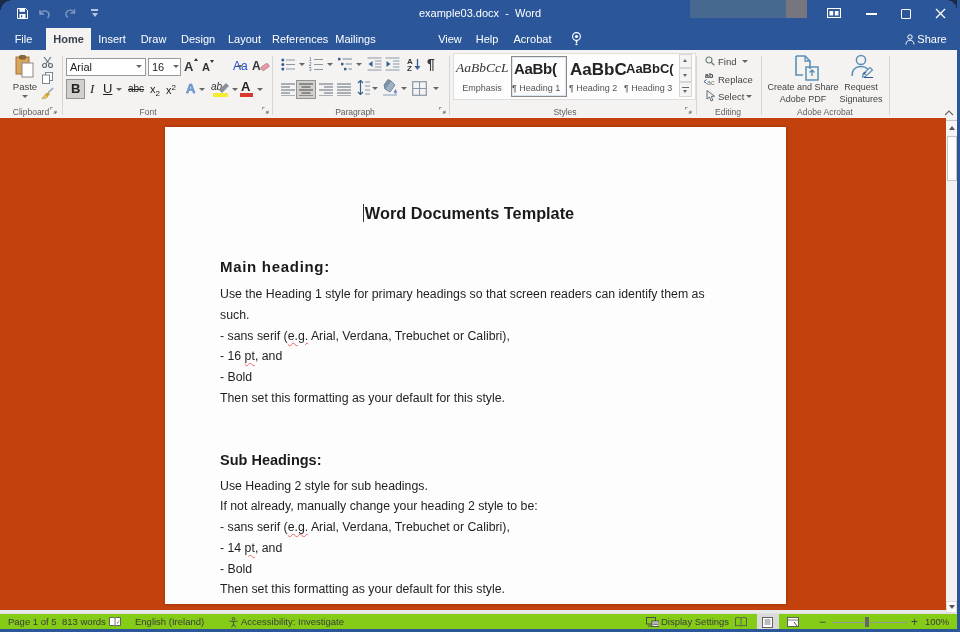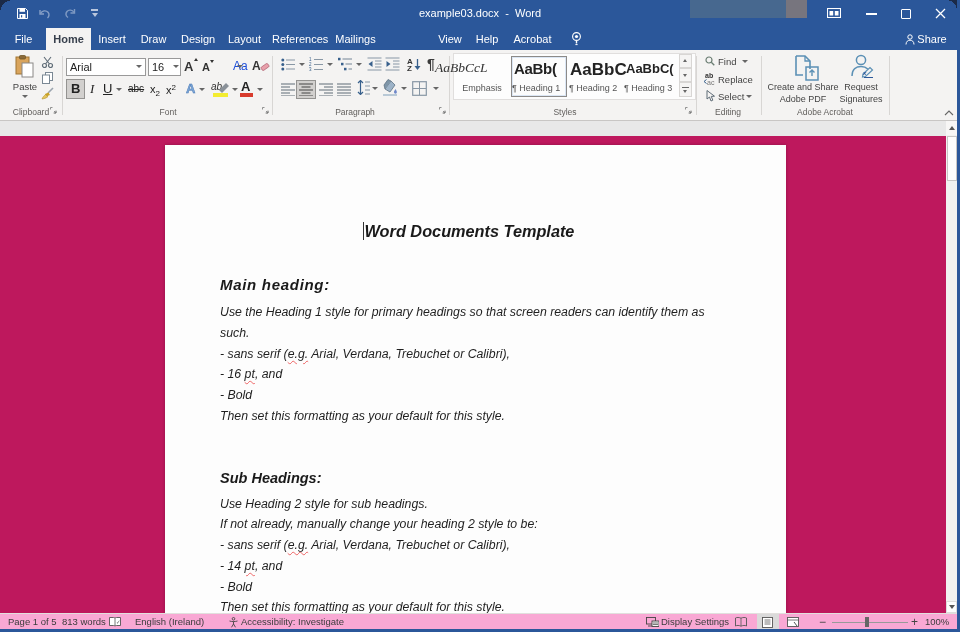--- a/index.html
+++ b/index.html
@@ -10,29 +10,29 @@
   #titlebar { left:0; top:0; width:960px; height:28px; background:#2b579a; }
   #tabrow { left:0; top:28px; width:960px; height:22px; background:#2b579a; }
   .tab { position:absolute; top:0; height:22px; color:#fff; font-size:11px; line-height:22px; text-align:center; }
   #ribbon { left:0; top:50px; width:960px; height:71px; background:#f4f3f2; border-bottom:1px solid #c8c6c4; }
   .sep { position:absolute; top:6px; width:1px; height:59px; background:#d8d6d4; }
   .glabel { position:absolute; top:57px; font-size:8.5px; color:#605e5c; text-align:center; }
   .chev { position:absolute; width:0; height:0; border-left:3px solid transparent; border-right:3px solid transparent; border-top:3.5px solid #666; }
   .launch { position:absolute; width:7px; height:7px; }
   .btxt { font-size:9.5px; color:#444; }
   
-  #docarea { left:0; top:136px; width:946px; height:492px; background:#be185d;font-style:italic; }
+  #docarea { left:0; top:118px; width:946px; height:492px; background:#c2410c; }
   #page { position:absolute; left:165px; top:9px; width:621px; height:477px; background:#fdfdfd; box-shadow:0 0 3px rgba(0,0,0,0.25); }
   
   #vscroll { left:946px; top:121px; width:11px; height:492px; background:#f1f1f0; }
   
   #rightborder { left:957px; top:0; width:3px; height:632px; background:#2b579a; }
   #bottomborder { left:0; top:629px; width:960px; height:3px; background:#2b579a; }
   
-  #statusbar { left:0; top:613px; width:957px; height:16px; background:#f9a8d4; border-top:1px solid #e1dfdd; font-size:9.5px; color:#3b3b3b; }
+  #statusbar { left:0; top:613px; width:957px; height:16px; background:#84cc16; border-top:1px solid #e1dfdd; font-size:9.5px; color:#3b3b3b; }
   .st { position:absolute; top:2px; white-space:nowrap; }
   .sq { text-decoration:underline; text-decoration-style:wavy; text-decoration-color:rgba(230,30,30,0.65); text-decoration-thickness:1px; text-underline-offset:2px; }
 </style>
 </head>
 <body>
   <div class="abs" id="titlebar">
 
     <div style="position:absolute;left:0;top:0;width:10px;height:10px;background:radial-gradient(circle at 10px 10px, transparent 9px, #1b2a47 9px);"></div>
     <div style="position:absolute;right:3px;top:0;width:8px;height:8px;background:radial-gradient(circle at 0 8px, transparent 7px, #1b2a47 7px);"></div>
 
@@ -103,21 +103,21 @@
     <div class="tab" style="left:917px;width:30px;text-align:center;">Share</div>
   </div>
   <div class="abs" id="ribbon">
     <div class="sep" style="left:62px"></div>
     <div class="sep" style="left:272px"></div>
     <div class="sep" style="left:449px"></div>
     <div class="sep" style="left:696px"></div>
     <div class="sep" style="left:761px"></div>
     <div class="sep" style="left:889px"></div>
     <div class="glabel" style="left:2px;width:58px;">Clipboard</div>
-    <div class="glabel" style="left:108px;width:120px;">Font</div>
+    <div class="glabel" style="left:88px;width:120px;">Font</div>
     <div class="glabel" style="left:295px;width:120px;">Paragraph</div>
     <div class="glabel" style="left:505px;width:120px;">Styles</div>
     <div class="glabel" style="left:697px;width:62px;">Editing</div>
     <div class="glabel" style="left:780px;width:90px;">Adobe Acrobat</div>
 
     <svg class="launch" style="left:50px;top:57px" viewBox="0 0 7 7">
       <path d="M0.5 0.5 H2.5 M0.5 0.5 V2.5 M6 3.5 V6 H3.5 M4 4 L6 6 M6 6 L6 4.2 M6 6 L4.2 6" stroke="#777" stroke-width="0.8" fill="none"></path>
     </svg>
     <svg class="launch" style="left:262px;top:57px" viewBox="0 0 7 7">
       <path d="M0.5 0.5 H2.5 M0.5 0.5 V2.5 M6 3.5 V6 H3.5 M4 4 L6 6 M6 6 L6 4.2 M6 6 L4.2 6" stroke="#777" stroke-width="0.8" fill="none"></path>
@@ -276,21 +276,21 @@
     <div class="chev" style="left:401px;top:37px;"></div>
 
     <svg style="position:absolute;left:412px;top:31px" width="15" height="15" viewBox="0 0 15 15">
       <rect x="0.7" y="0.7" width="13.6" height="13.6" fill="none" stroke="#8897a5" stroke-width="1.2"></rect>
       <path d="M7.5 1 V14 M1 7.5 H14" stroke="#8897a5" stroke-width="1"></path>
     </svg>
     <div class="chev" style="left:433px;top:37px;"></div>
 
     <div style="position:absolute;left:453px;top:3px;width:243px;height:47px;background:#fdfdfd;border:1px solid #e0dedd;"></div>
 
-    <div style="position:absolute;left:435px;top:10px;width:52px;height:20px;font-family:'Liberation Serif',serif;font-style:italic;font-size:13.5px;color:#333;text-align:center;">AaBbCcL</div>
+    <div style="position:absolute;left:456px;top:10px;width:52px;height:20px;font-family:'Liberation Serif',serif;font-style:italic;font-size:13.5px;color:#333;text-align:center;">AaBbCcL</div>
     <div style="position:absolute;left:456px;top:33px;width:52px;font-size:9px;color:#555;text-align:center;">Emphasis</div>
 
     <div style="position:absolute;left:511px;top:5.5px;width:56px;height:41px;background:#fcfcfc;border:1px solid #8c8a88;box-shadow:inset 0 0 0 1px #dbe6f4;"></div>
     <div style="position:absolute;left:514px;top:10px;width:52px;font-weight:bold;font-size:15px;color:#222;letter-spacing:-0.3px;white-space:nowrap;overflow:hidden;">AaBb(</div>
     <div style="position:absolute;left:512px;top:33px;width:54px;font-size:9px;color:#555;white-space:nowrap;">¶ Heading 1</div>
 
     <div style="position:absolute;left:570px;top:10px;width:55px;font-weight:bold;font-size:17px;color:#222;white-space:nowrap;">AaBbC</div>
     <div style="position:absolute;left:569px;top:33px;width:55px;font-size:9px;color:#555;white-space:nowrap;">¶ Heading 2</div>
 
     <div style="position:absolute;left:626px;top:11px;width:55px;font-weight:bold;font-size:13px;color:#222;white-space:nowrap;overflow:hidden;">AaBbC(</div>

